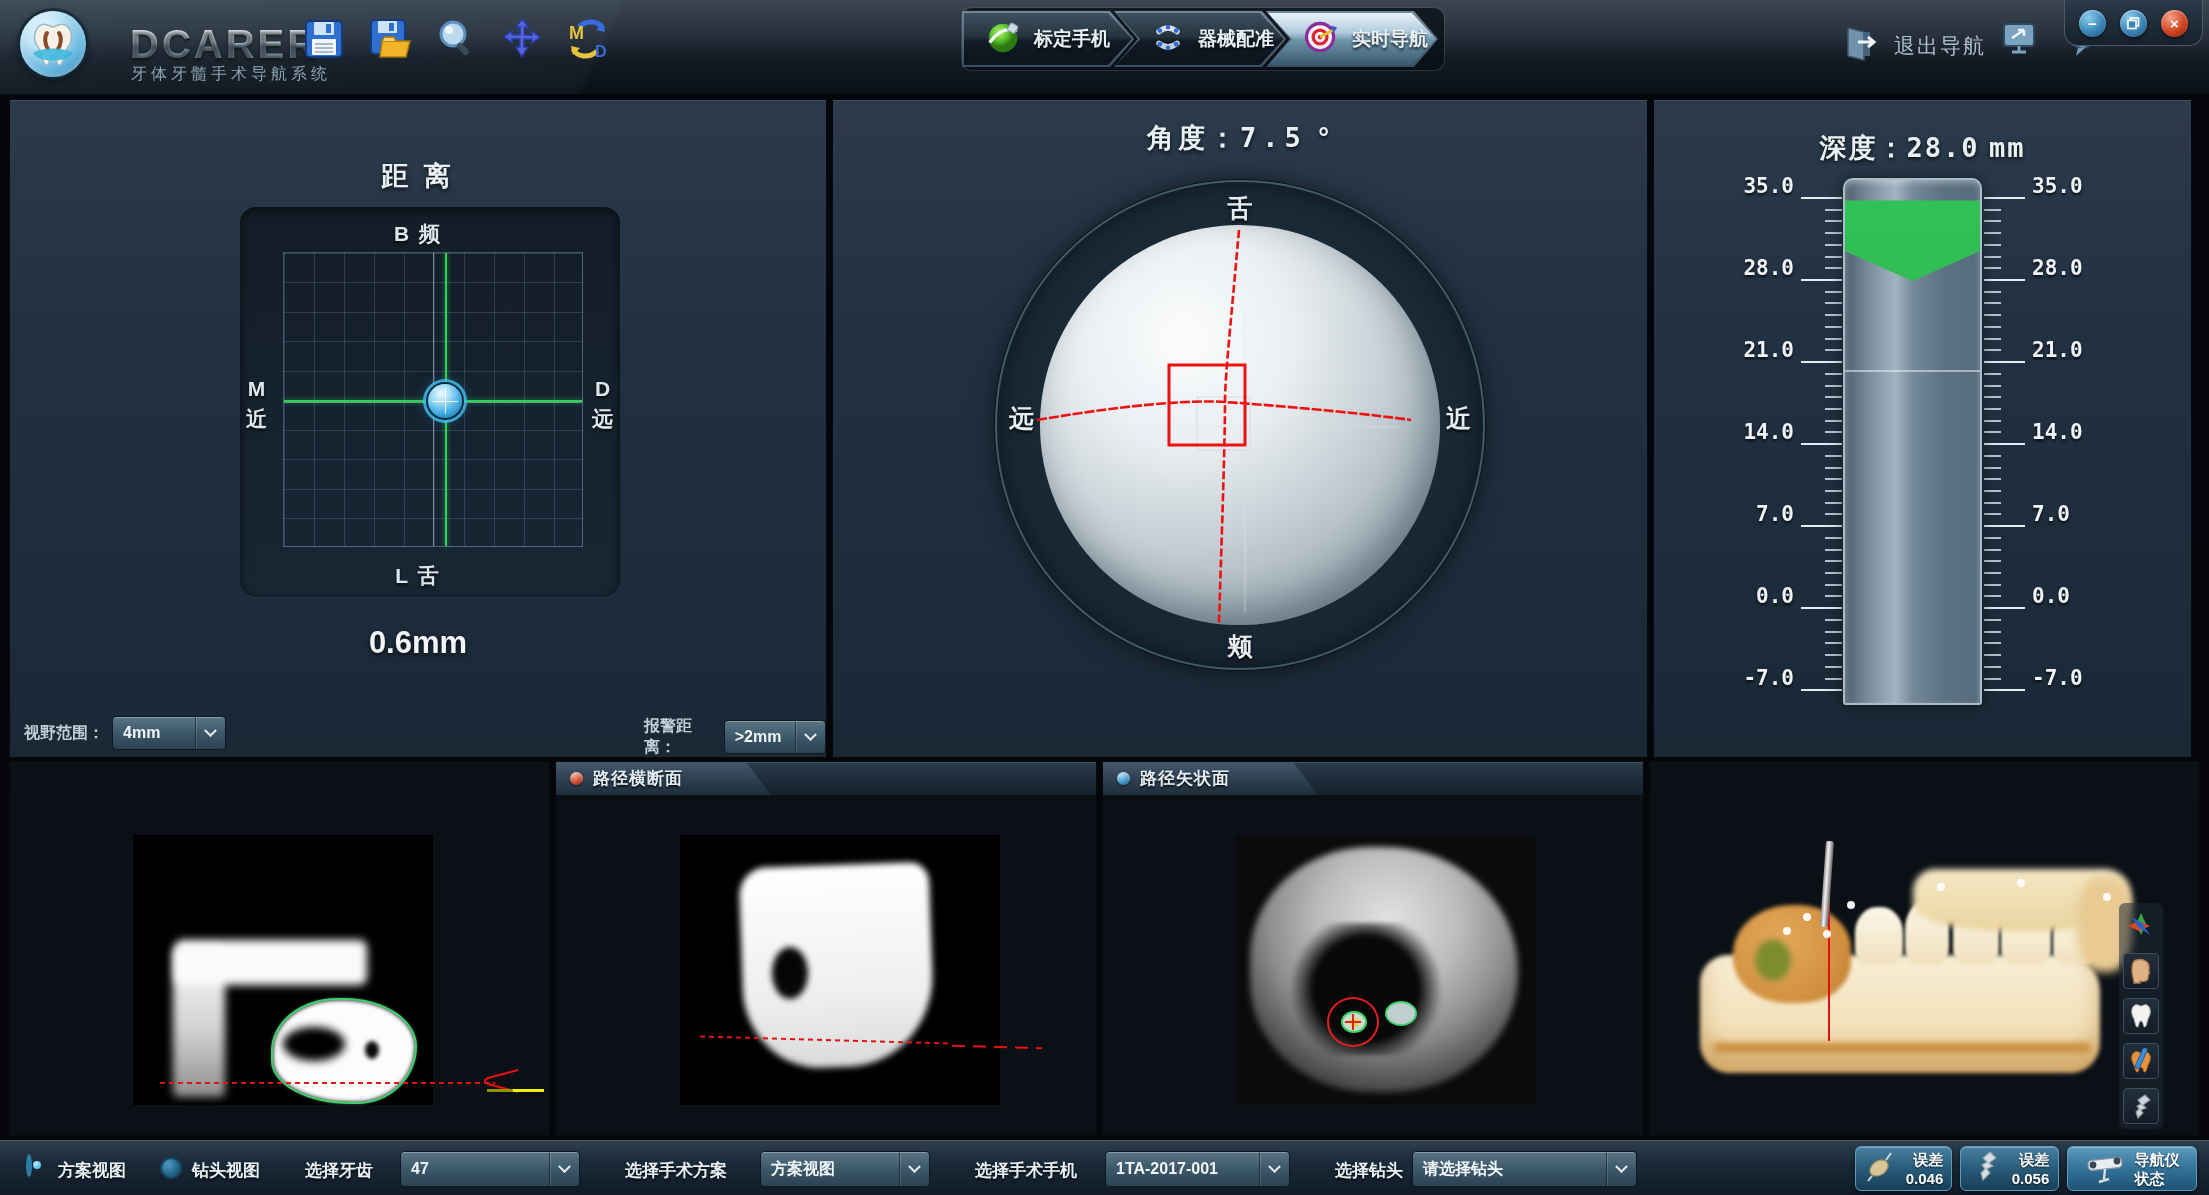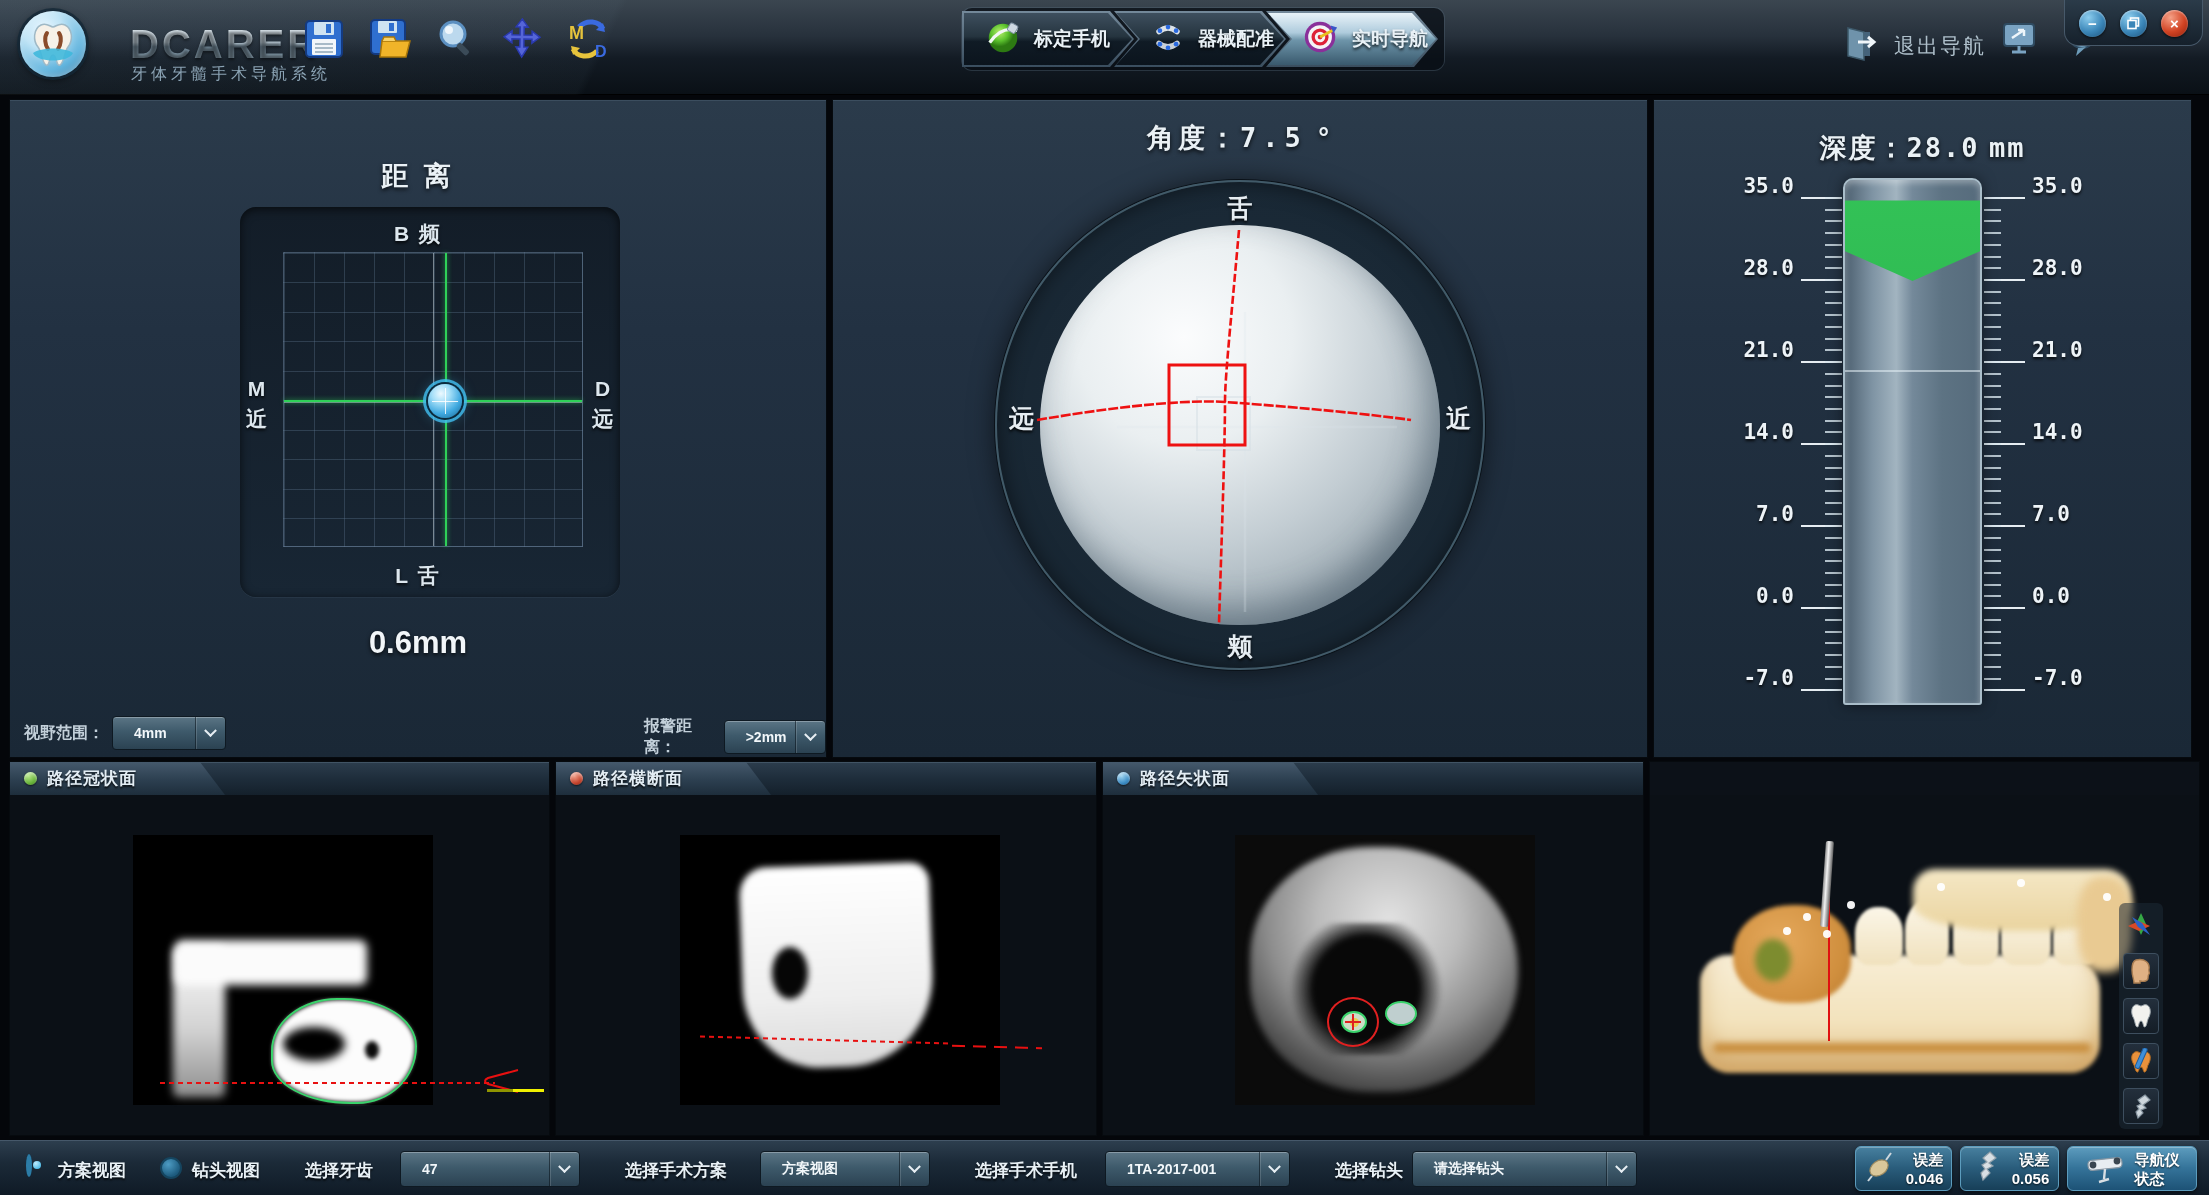--- a/index.html
+++ b/index.html
@@ -91,21 +91,21 @@
   .dist-ctrls { position:absolute; left:0; top:612px; width:100%; height:45px; }
   .ctrl { position:absolute; display:flex; align-items:center; gap:8px; }
   .ctrl-label { font-size:16px; color:#c3d0da;font-weight:bold; }
   .ctrl.range { left:14px; top:4px; }
   .ctrl.alarm { left:634px; top:4px; }
 
   
   .dd { position:relative; height:34px; display:flex; align-items:stretch; border-radius:4px; cursor:pointer;
     background:linear-gradient(180deg,#5b7585 0%,#3e5a6b 45%,#2b4252 100%);
     border:1px solid #0e1922; box-shadow:inset 0 1px 0 rgba(255,255,255,.28); overflow:hidden; }
-  .dd-val { flex:1; display:flex; align-items:center; padding-left:21px; font-size:14px; font-weight:bold; color:#f2f7fa; white-space:nowrap; }
+  .dd-val { flex:1; display:flex; align-items:center; padding-left:10px; font-size:16px; font-weight:bold; color:#f2f7fa; white-space:nowrap; }
   .dd-btn { width:30px; display:flex; align-items:center; justify-content:center;
     border-left:1px solid rgba(8,16,24,.55); box-shadow:inset 1px 0 0 rgba(255,255,255,.15); }
   .chev { width:9px; height:9px; border-right:2px solid #e7eef3; border-bottom:2px solid #e7eef3; transform:rotate(45deg) translate(-2px,-2px); }
 
   
   .p-angle { left:833px; top:100px; width:814px; height:657px; }
   .gauge { position:absolute; left:162px; top:80px; width:490px; height:490px; border-radius:50%;
     background:radial-gradient(circle at 50% 42%, #1d2d3b 0%, #162430 100%);
     border:2px solid #41common5a68; border:2px solid #415a68;
     box-shadow:0 0 0 1px #0a1118, 0 0 26px rgba(0,0,0,.55), inset 0 0 20px rgba(0,0,0,.5); }
@@ -505,26 +505,20 @@
     <div class="dlab r" style="top:74px;">35.0</div>
     <div class="dlab r" style="top:156px;">28.0</div>
     <div class="dlab r" style="top:238px;">21.0</div>
     <div class="dlab r" style="top:320px;">14.0</div>
     <div class="dlab r" style="top:402px;">7.0</div>
     <div class="dlab r" style="top:484px;">0.0</div>
     <div class="dlab r" style="top:566px;">-7.0</div>
   </div>
 
   <div class="vpanel v1">
-    <div class="vheader">
-      <div class="vtab">
-          <span class="vdot g"></span>
-        <span class="vtitle">路径冠状面</span>
-        </div>
-    </div>
     <div class="vbody">
       <div class="imgbox img1">
         <div class="shape b1v"></div>
           <div class="shape b1t"></div>
         <div class="shape tooth-fill"></div>
           <div class="shape canal"></div>
           <div class="shape cdot"></div>
         <div class="shape tooth-line"></div>
       </div>
       <div class="shape redline rl1"></div>

